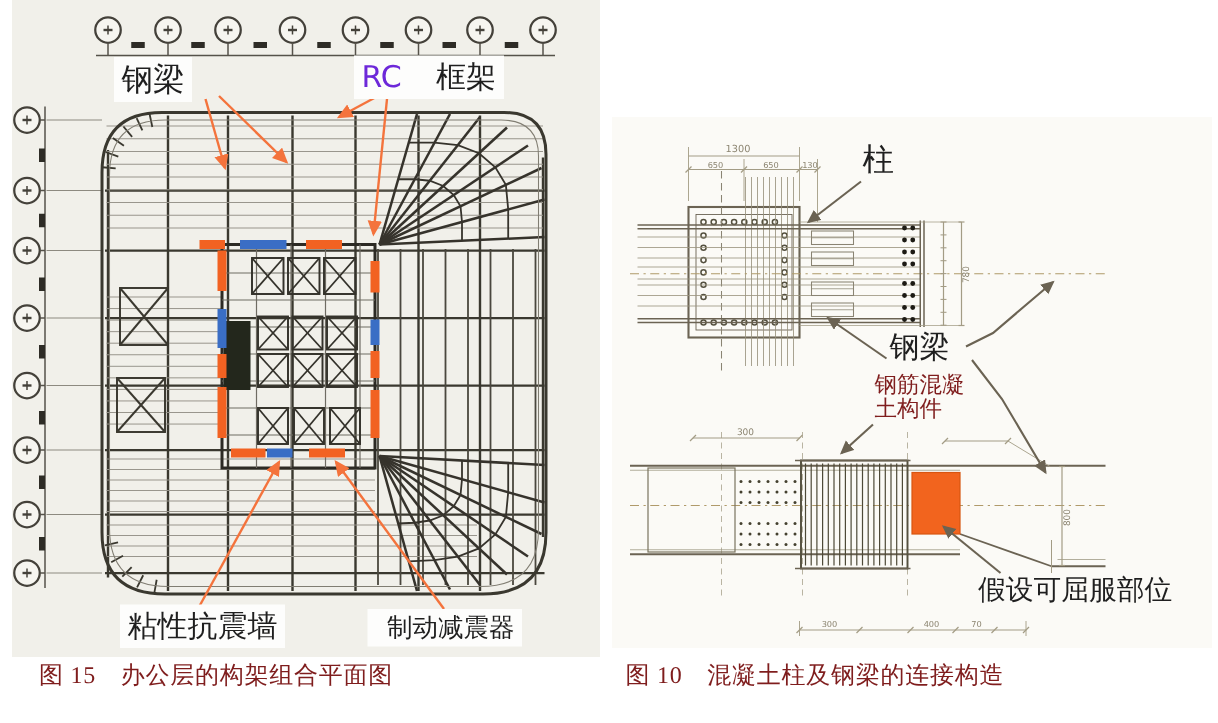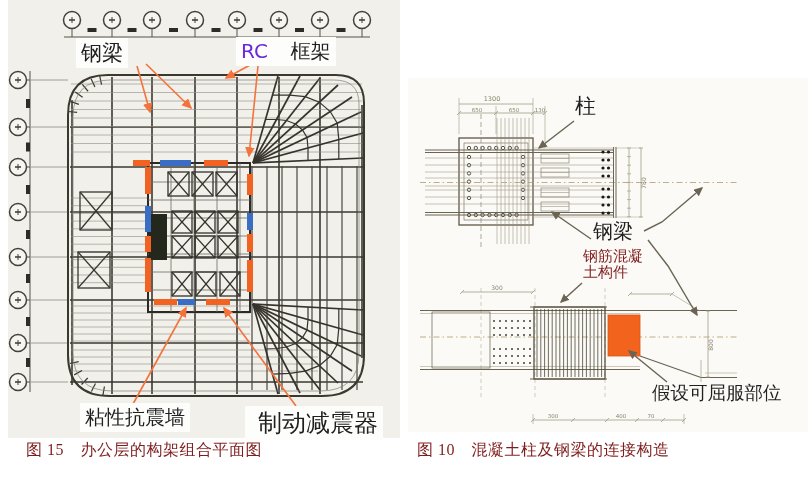--- a/index.html
+++ b/index.html
@@ -518,21 +518,21 @@
     <text transform="rotate(-90 713 345)" x="713" y="345" font-size="6" text-anchor="middle" class="dim">800</text>
   </svg>
 
   <div class="lbl whitebg" style="left:76px;top:38px;font-size:21px;">钢梁</div>
   <div class="lbl whitebg" style="left:236px;top:37px;font-size:20px;">
     <span class="rc-gray">RC</span>
     <span style="display:inline-block;width:10px;"></span>
     <span>框架</span>
   </div>
   <div class="lbl whitebg" style="left:80px;top:403px;font-size:20px;">粘性抗震墙</div>
-  <div class="lbl whitebg" style="left:245px;top:406px;font-size:24px;padding-left:13px;">制动减震器</div>
+  <div class="lbl whitebg" style="left:245px;top:406px;font-size:17px;padding-left:13px;">制动减震器</div>
   <div class="cap" style="left:26px;top:440px;">图 15　办公层的构架组合平面图</div>
 
   <div class="lbl" style="left:575px;top:92px;font-size:21px;">柱</div>
   <div class="lbl" style="left:593px;top:218px;font-size:20px;">钢梁</div>
   <div class="lbl" style="left:583px;top:248px;font-size:15px;line-height:16px;color:#7f1d1d;">
     <div>钢筋混凝</div>
     <div>土构件</div>
   </div>
   <div class="lbl" style="left:652px;top:380px;font-size:18.5px;">假设可屈服部位</div>
   <div class="cap" style="left:417px;top:440px;">图 10　混凝土柱及钢梁的连接构造</div>

